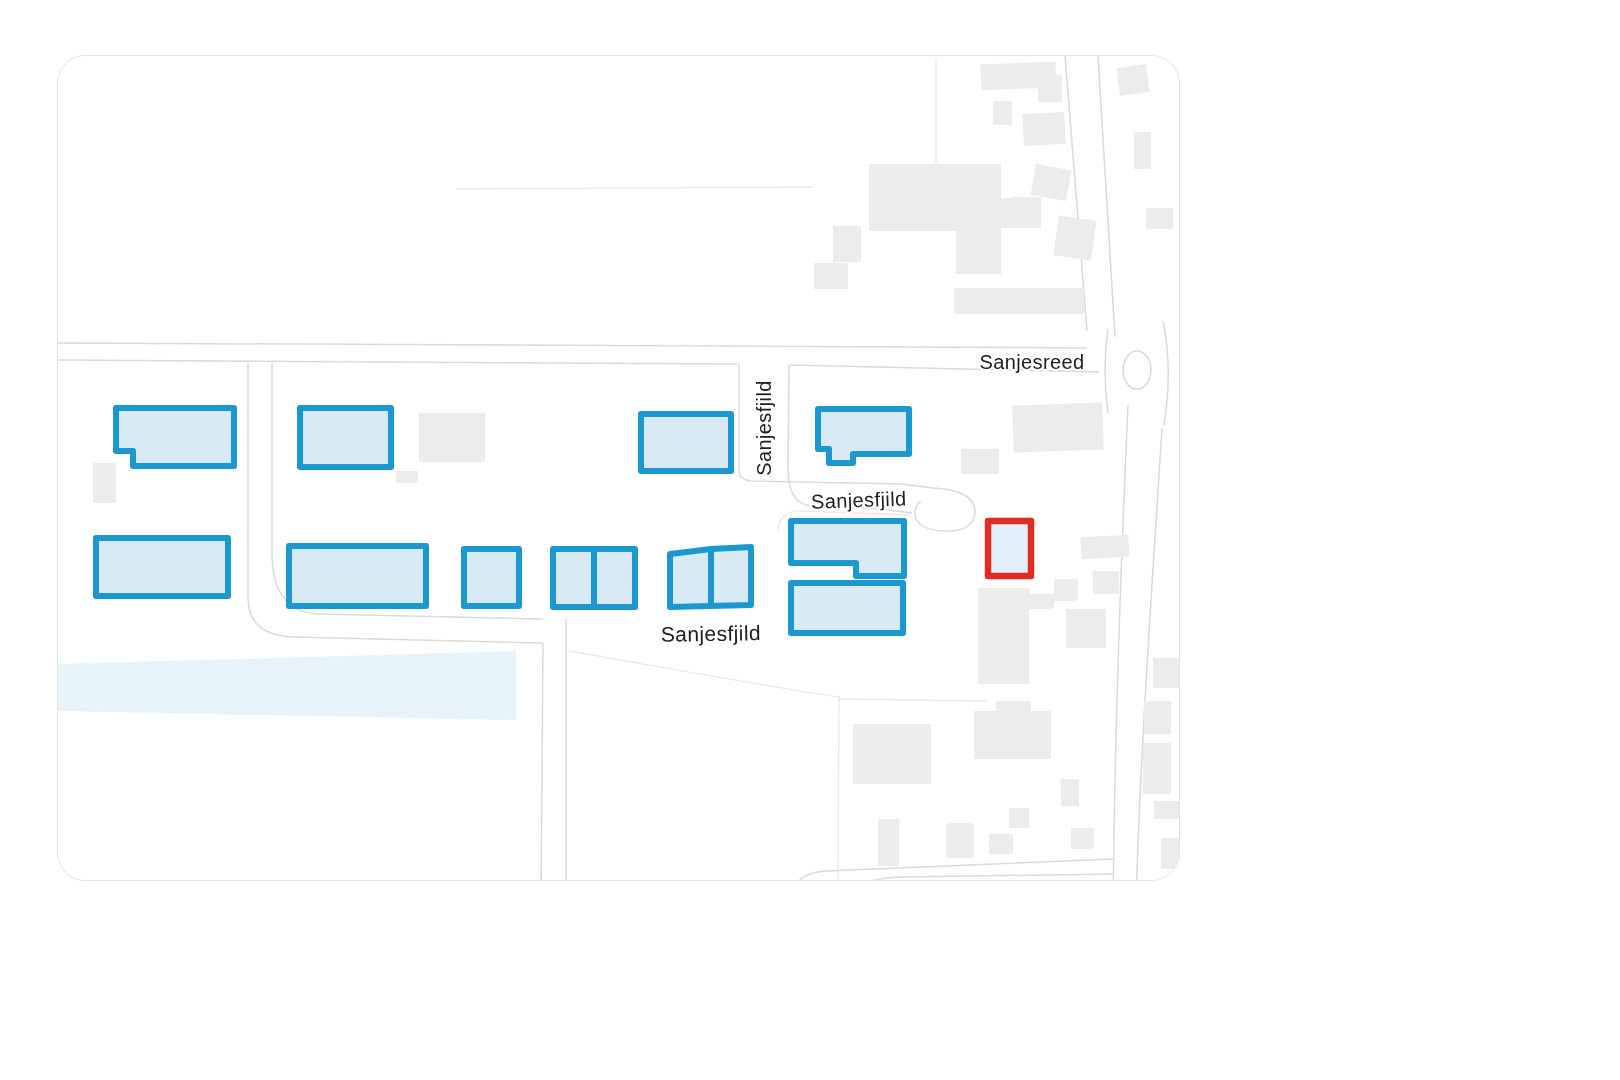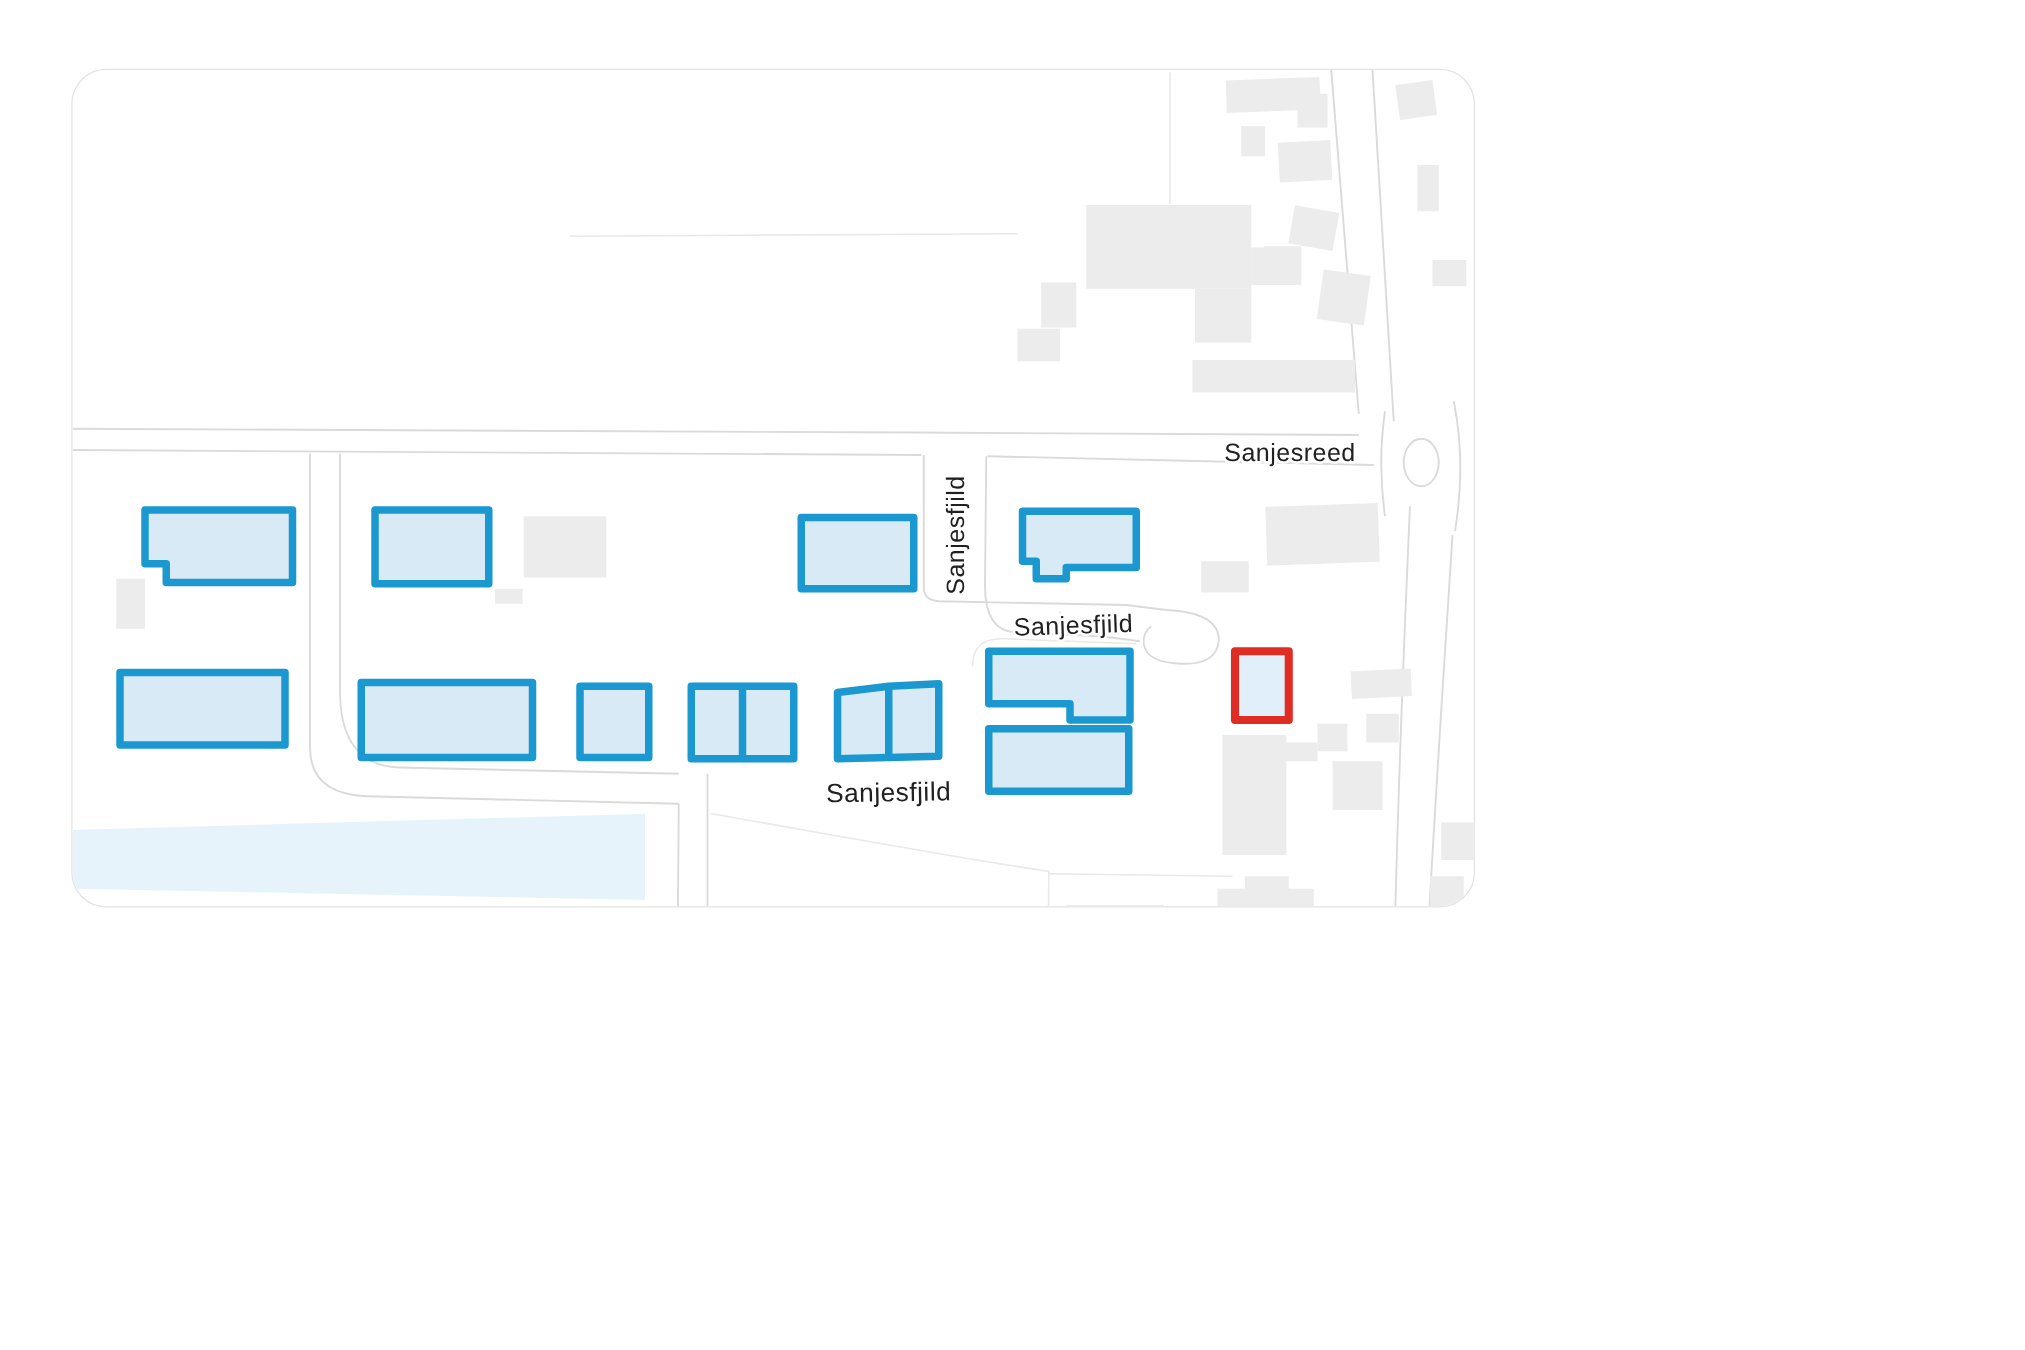--- a/index.html
+++ b/index.html
@@ -1,18 +1,18 @@
 <!DOCTYPE html>
 <html><head>
 <meta charset="utf-8">
 <style>
   html,body{margin:0;padding:0;background:#ffffff;}
   body{width:1620px;height:1080px;position:relative;font-family:"Liberation Sans",sans-serif;overflow:hidden;}
   .map-card{
-    position:absolute;left:57px;top:55px;width:1123px;height:671px;
+    position:absolute;left:57px;top:55px;width:1123px;height:826px;
     border:1px solid #e3e3e3;border-radius:28px;background:#ffffff;overflow:hidden;
     box-sizing:border-box;
   }
   svg{display:block;}
   .street-label{
     font-family:"Liberation Sans",sans-serif;
     paint-order:stroke;stroke:#ffffff;stroke-width:4px;stroke-linejoin:round;
     letter-spacing:0.4px;
   }
 </style>

